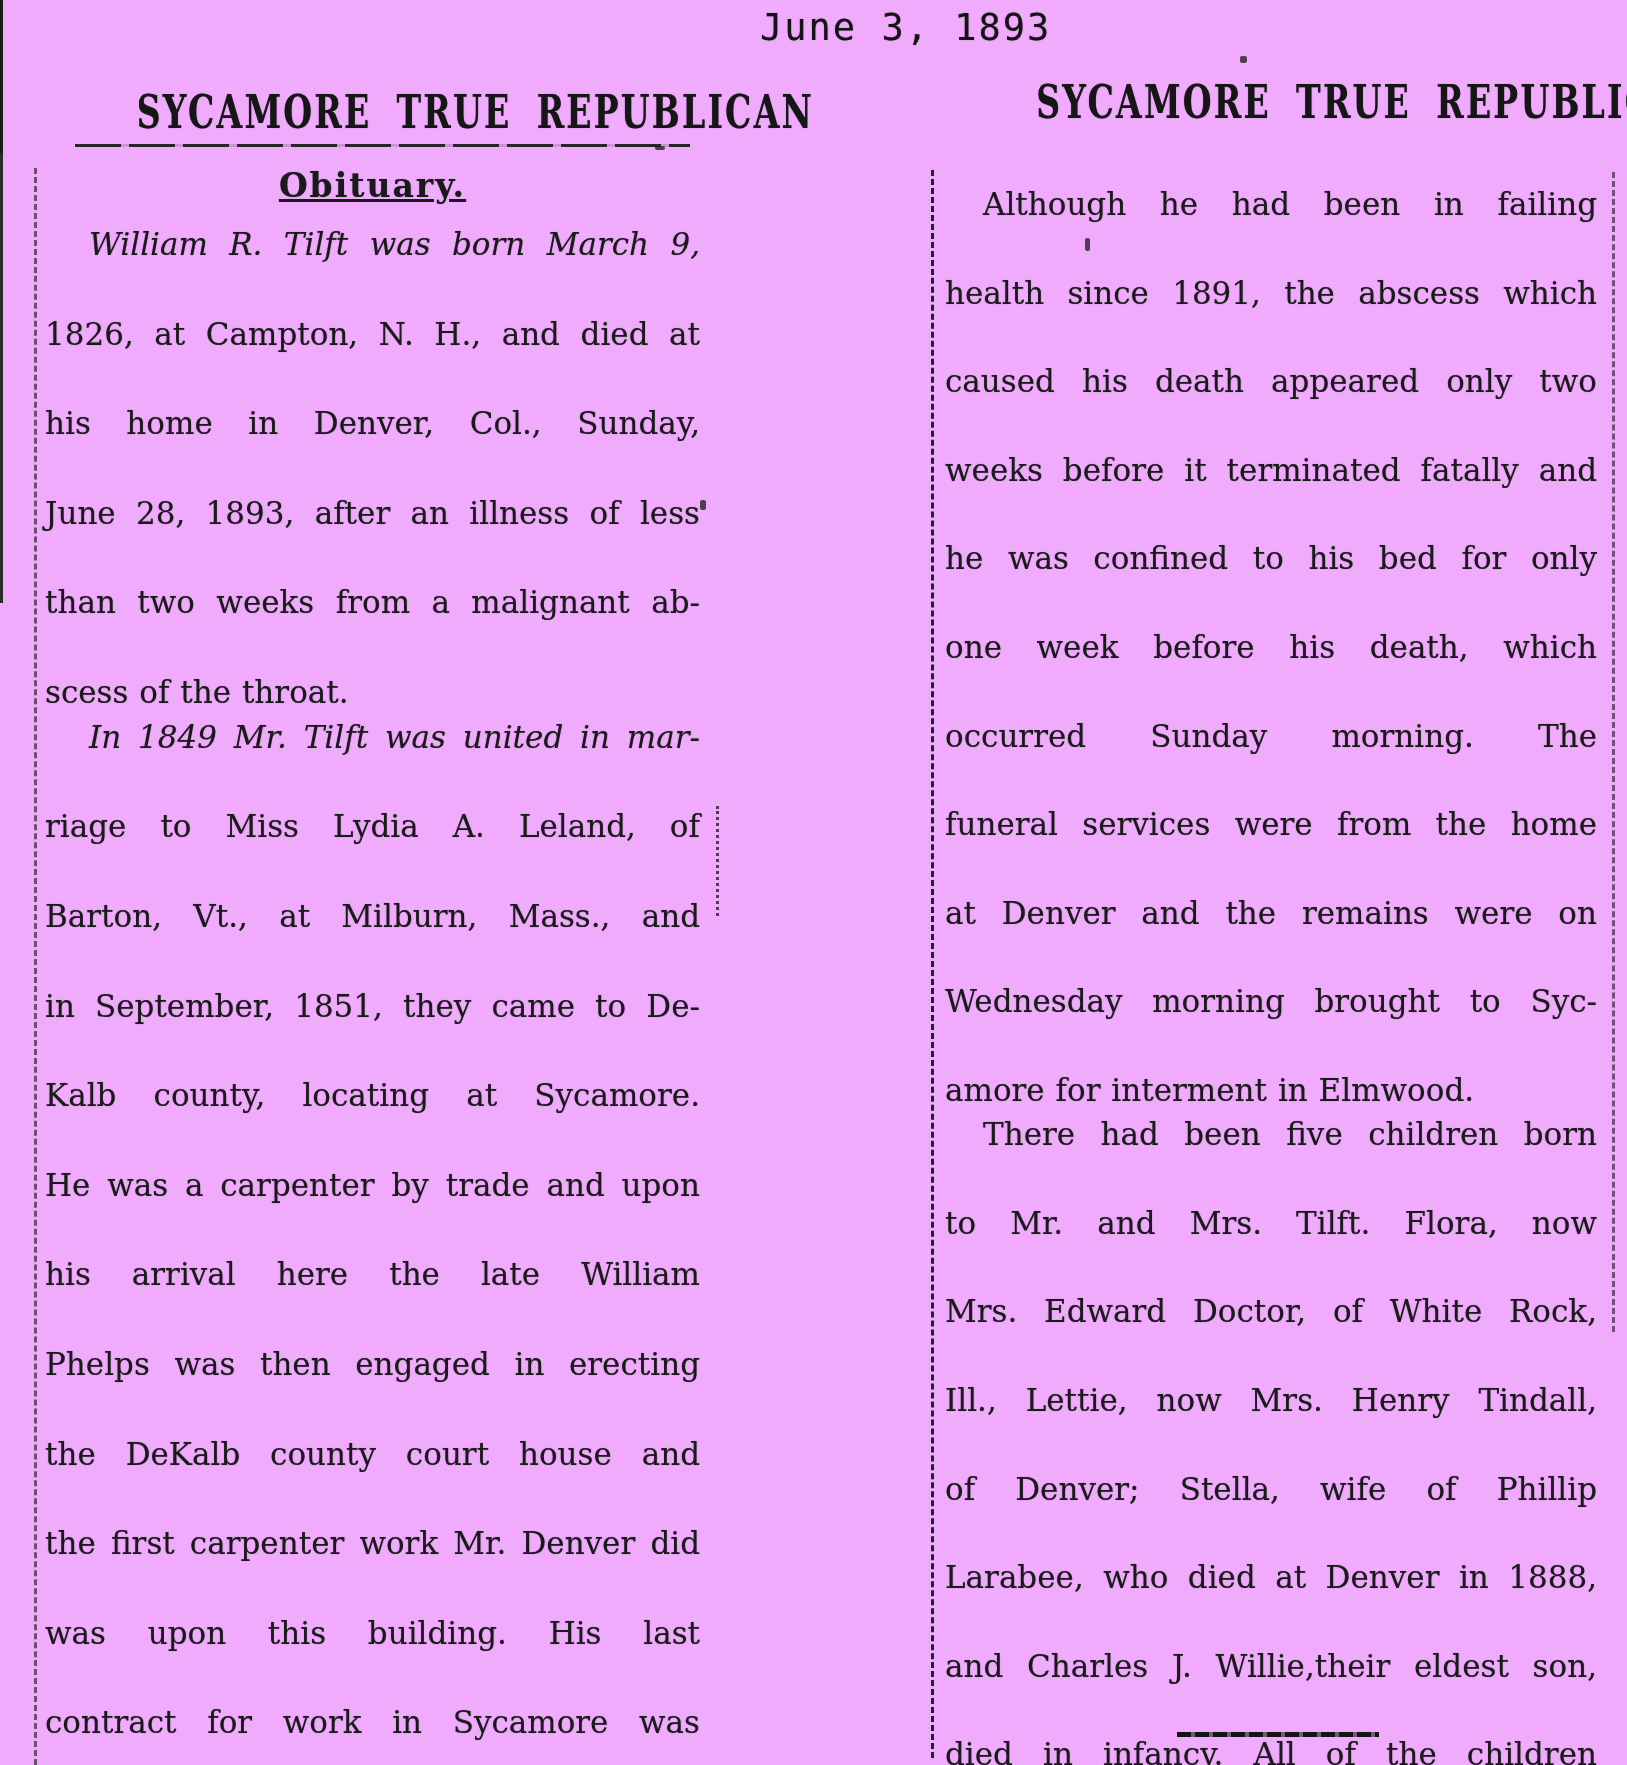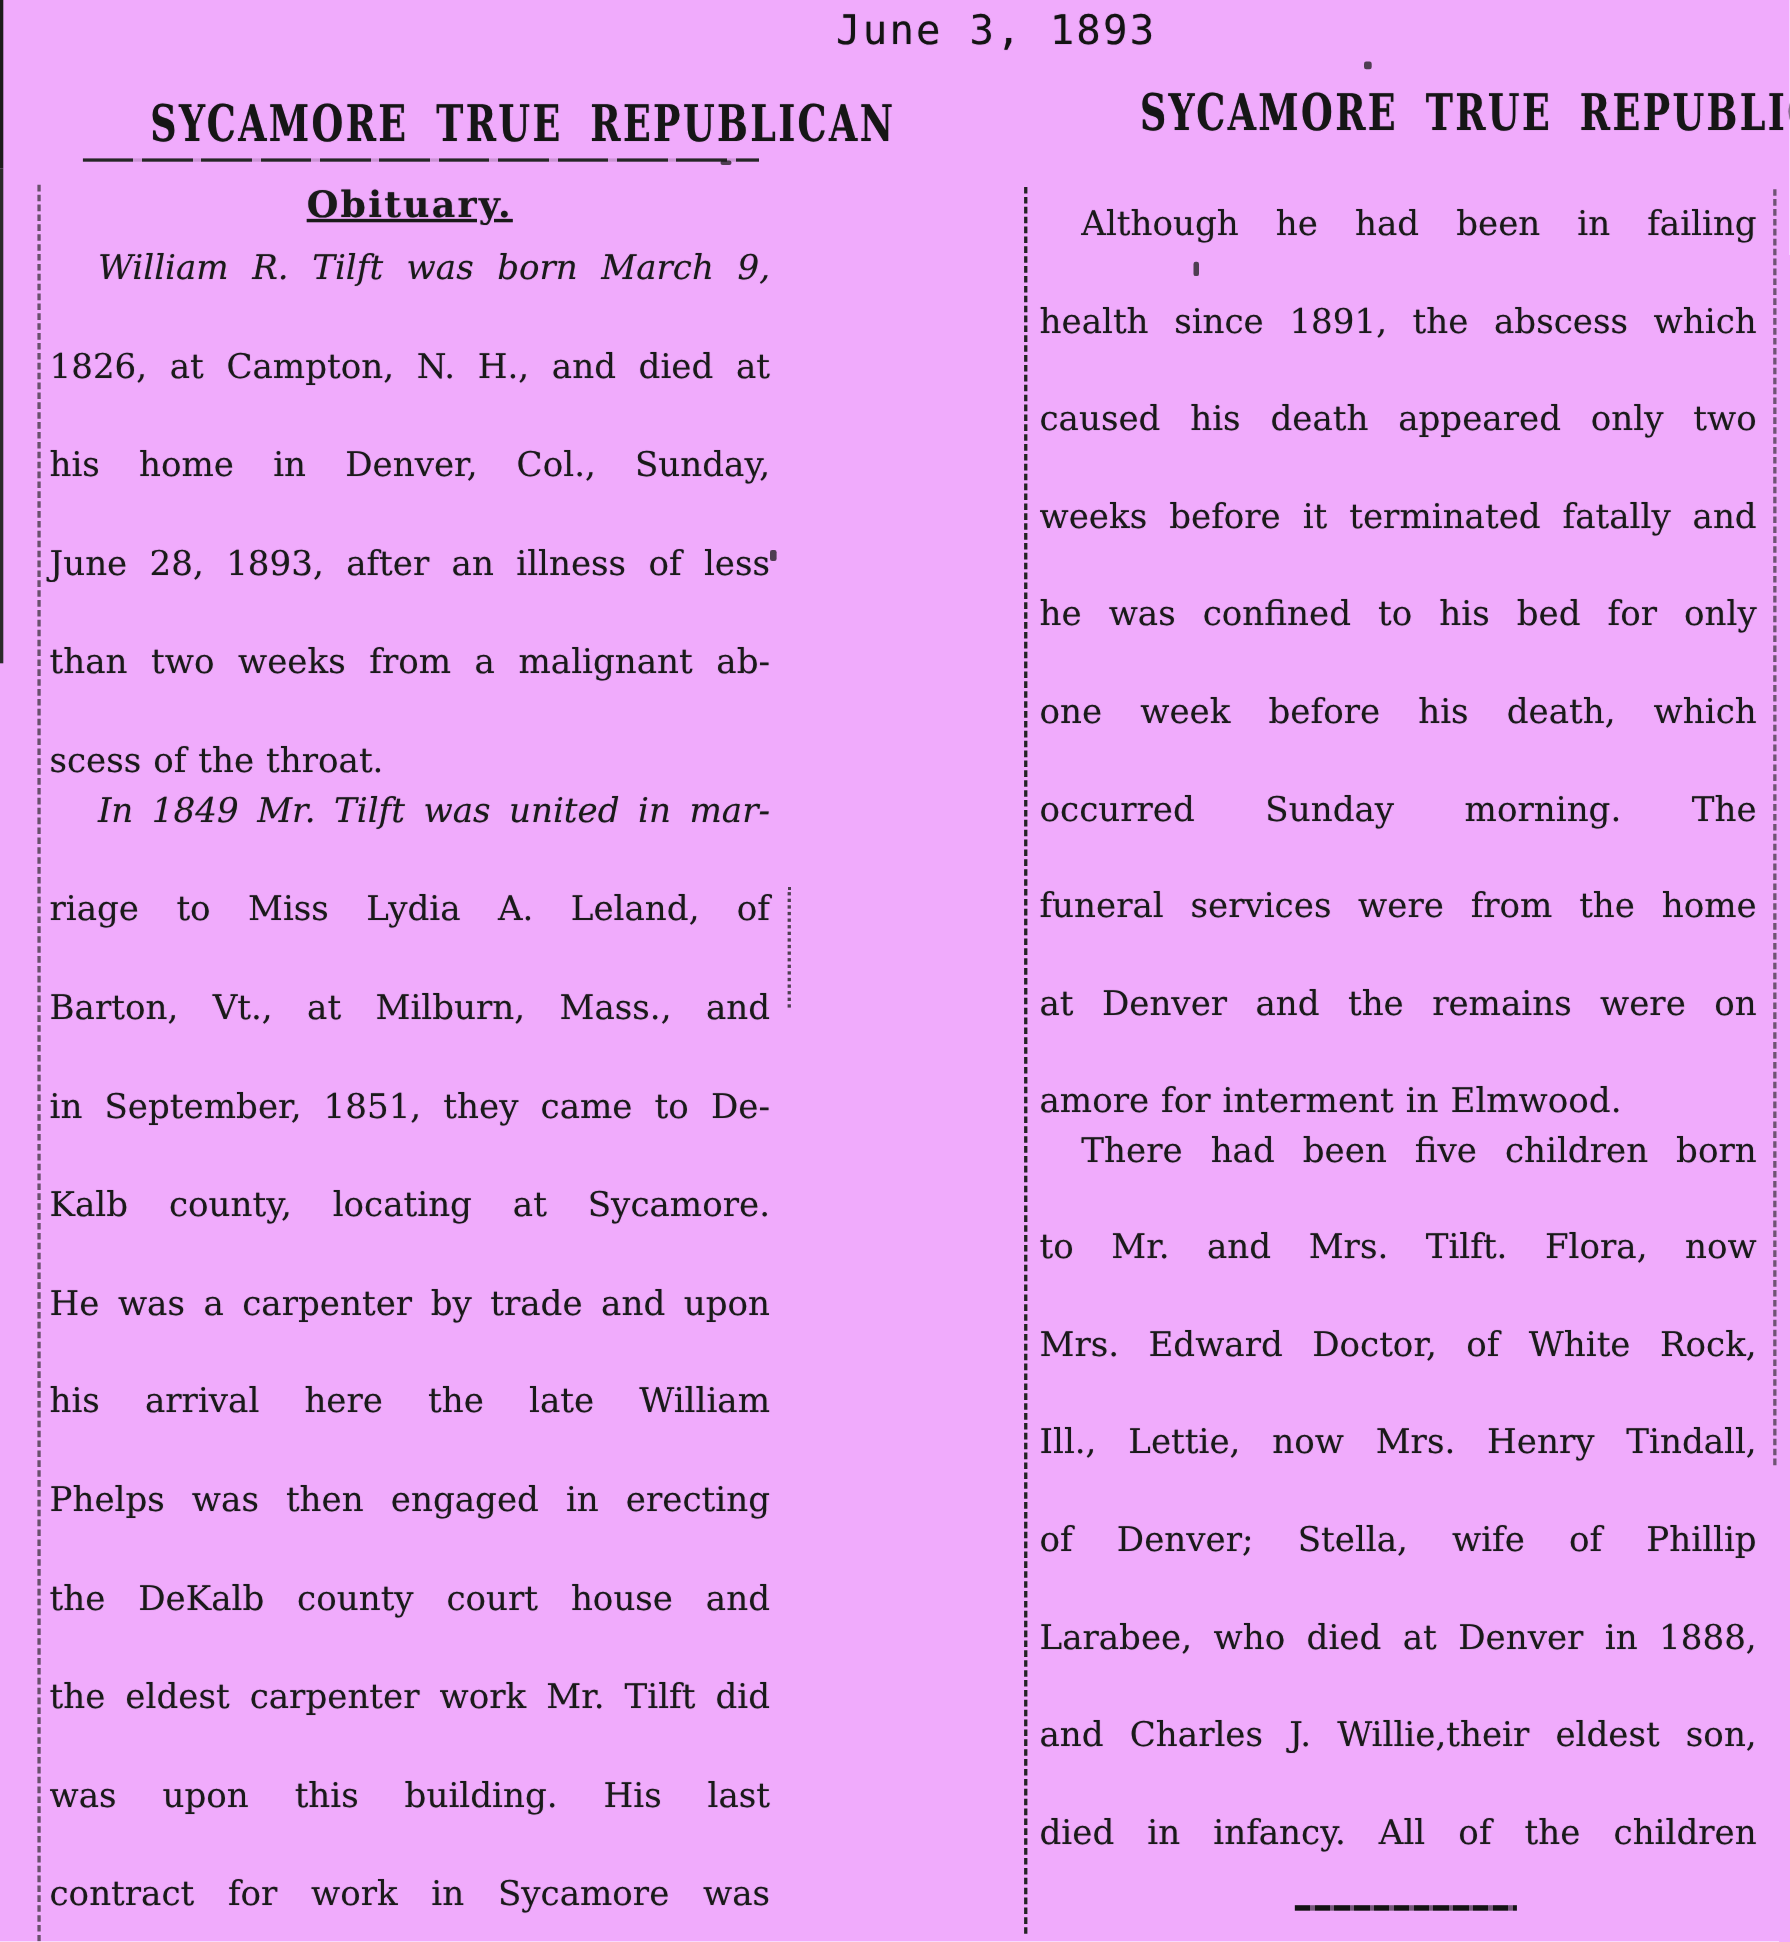--- a/index.html
+++ b/index.html
@@ -131,40 +131,41 @@
         <div class="paragraph">
           <div class="line first">In 1849 Mr. Tilft was united in mar-</div>
           <div class="line">riage to Miss Lydia A. Leland, of</div>
           <div class="line">Barton, Vt., at Milburn, Mass., and</div>
           <div class="line">in September, 1851, they came to De-</div>
           <div class="line">Kalb county, locating at Sycamore.</div>
           <div class="line">He was a carpenter by trade and upon</div>
           <div class="line">his arrival here the late William</div>
           <div class="line">Phelps was then engaged in erecting</div>
           <div class="line">the DeKalb county court house and</div>
-          <div class="line">the eldest carpenter work Mr. Tilft did</div>
+          <div class="line">the first carpenter work Mr. Denver did</div>
           <div class="line">was upon this building. His last</div>
           <div class="line">contract for work in Sycamore was</div>
         </div>
       </div>
   </section>
 
   <section class="col right">
     <h1 class="masthead">SYCAMORE TRUE REPUBLICAN</h1>
     <div class="body">
         <div class="paragraph">
           <div class="line first">Although he had been in failing</div>
           <div class="line">health since 1891, the abscess which</div>
           <div class="line">caused his death appeared only two</div>
           <div class="line">weeks before it terminated fatally and</div>
           <div class="line">he was confined to his bed for only</div>
           <div class="line">one week before his death, which</div>
           <div class="line">occurred Sunday morning. The</div>
           <div class="line">funeral services were from the home</div>
           <div class="line">at Denver and the remains were on</div>
+          <div class="line">Wednesday morning brought to Syc-</div>
           <div class="line last">amore for interment in Elmwood.</div>
         </div>
         <div class="paragraph">
           <div class="line first">There had been five children born</div>
           <div class="line">to Mr. and Mrs. Tilft. Flora, now</div>
           <div class="line">Mrs. Edward Doctor, of White Rock,</div>
           <div class="line">Ill., Lettie, now Mrs. Henry Tindall,</div>
           <div class="line">of Denver; Stella, wife of Phillip</div>
           <div class="line">Larabee, who died at Denver in 1888,</div>
           <div class="line">and Charles J. Willie,their eldest son,</div>

